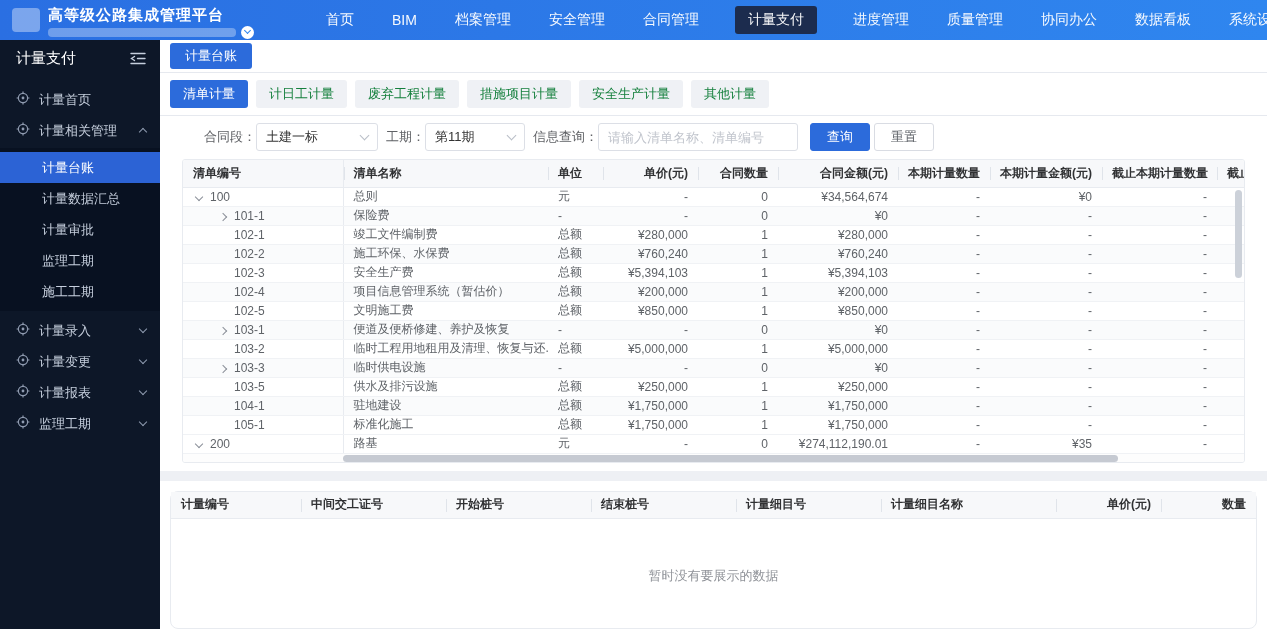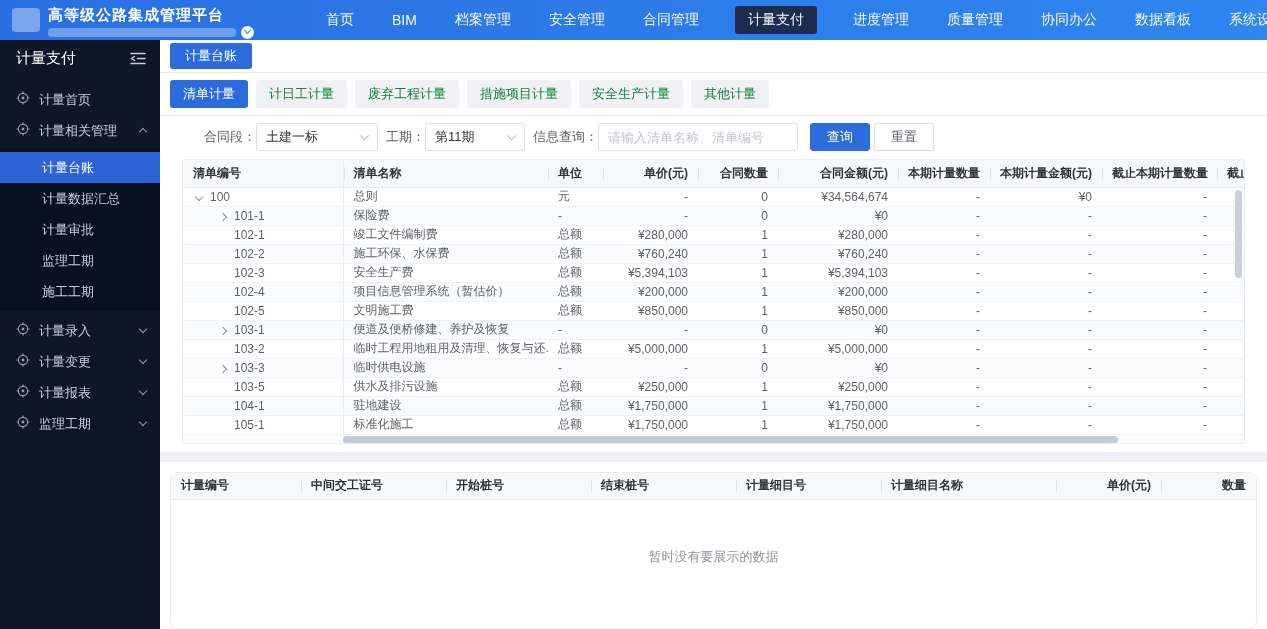--- a/index.html
+++ b/index.html
@@ -403,20 +403,32 @@
                 <td>标准化施工</td>
                 <td>总额</td>
                 <td class="r ">¥1,750,000</td>
                 <td class="r ">1</td>
                 <td class="r ">¥1,750,000</td>
                 <td class="r ">-</td>
                 <td class="r ">-</td>
                 <td class="r ">-</td>
                 <td class="r "></td>
               </tr>
+              <tr>
+                <td class="first lv0"><span class="caret down"></span><span>200</span></td>
+                <td>路基</td>
+                <td>元</td>
+                <td class="r ">-</td>
+                <td class="r ">0</td>
+                <td class="r ">¥274,112,190.01</td>
+                <td class="r ">-</td>
+                <td class="r ">¥35</td>
+                <td class="r ">-</td>
+                <td class="r ">¥</td>
+              </tr>
             </tbody>
         </table>
         <div class="hscroll">
             <div class="hthumb"></div>
           </div>
         <div class="vscroll"></div>
       </div>
 
       <div class="divider-band"></div>
 

